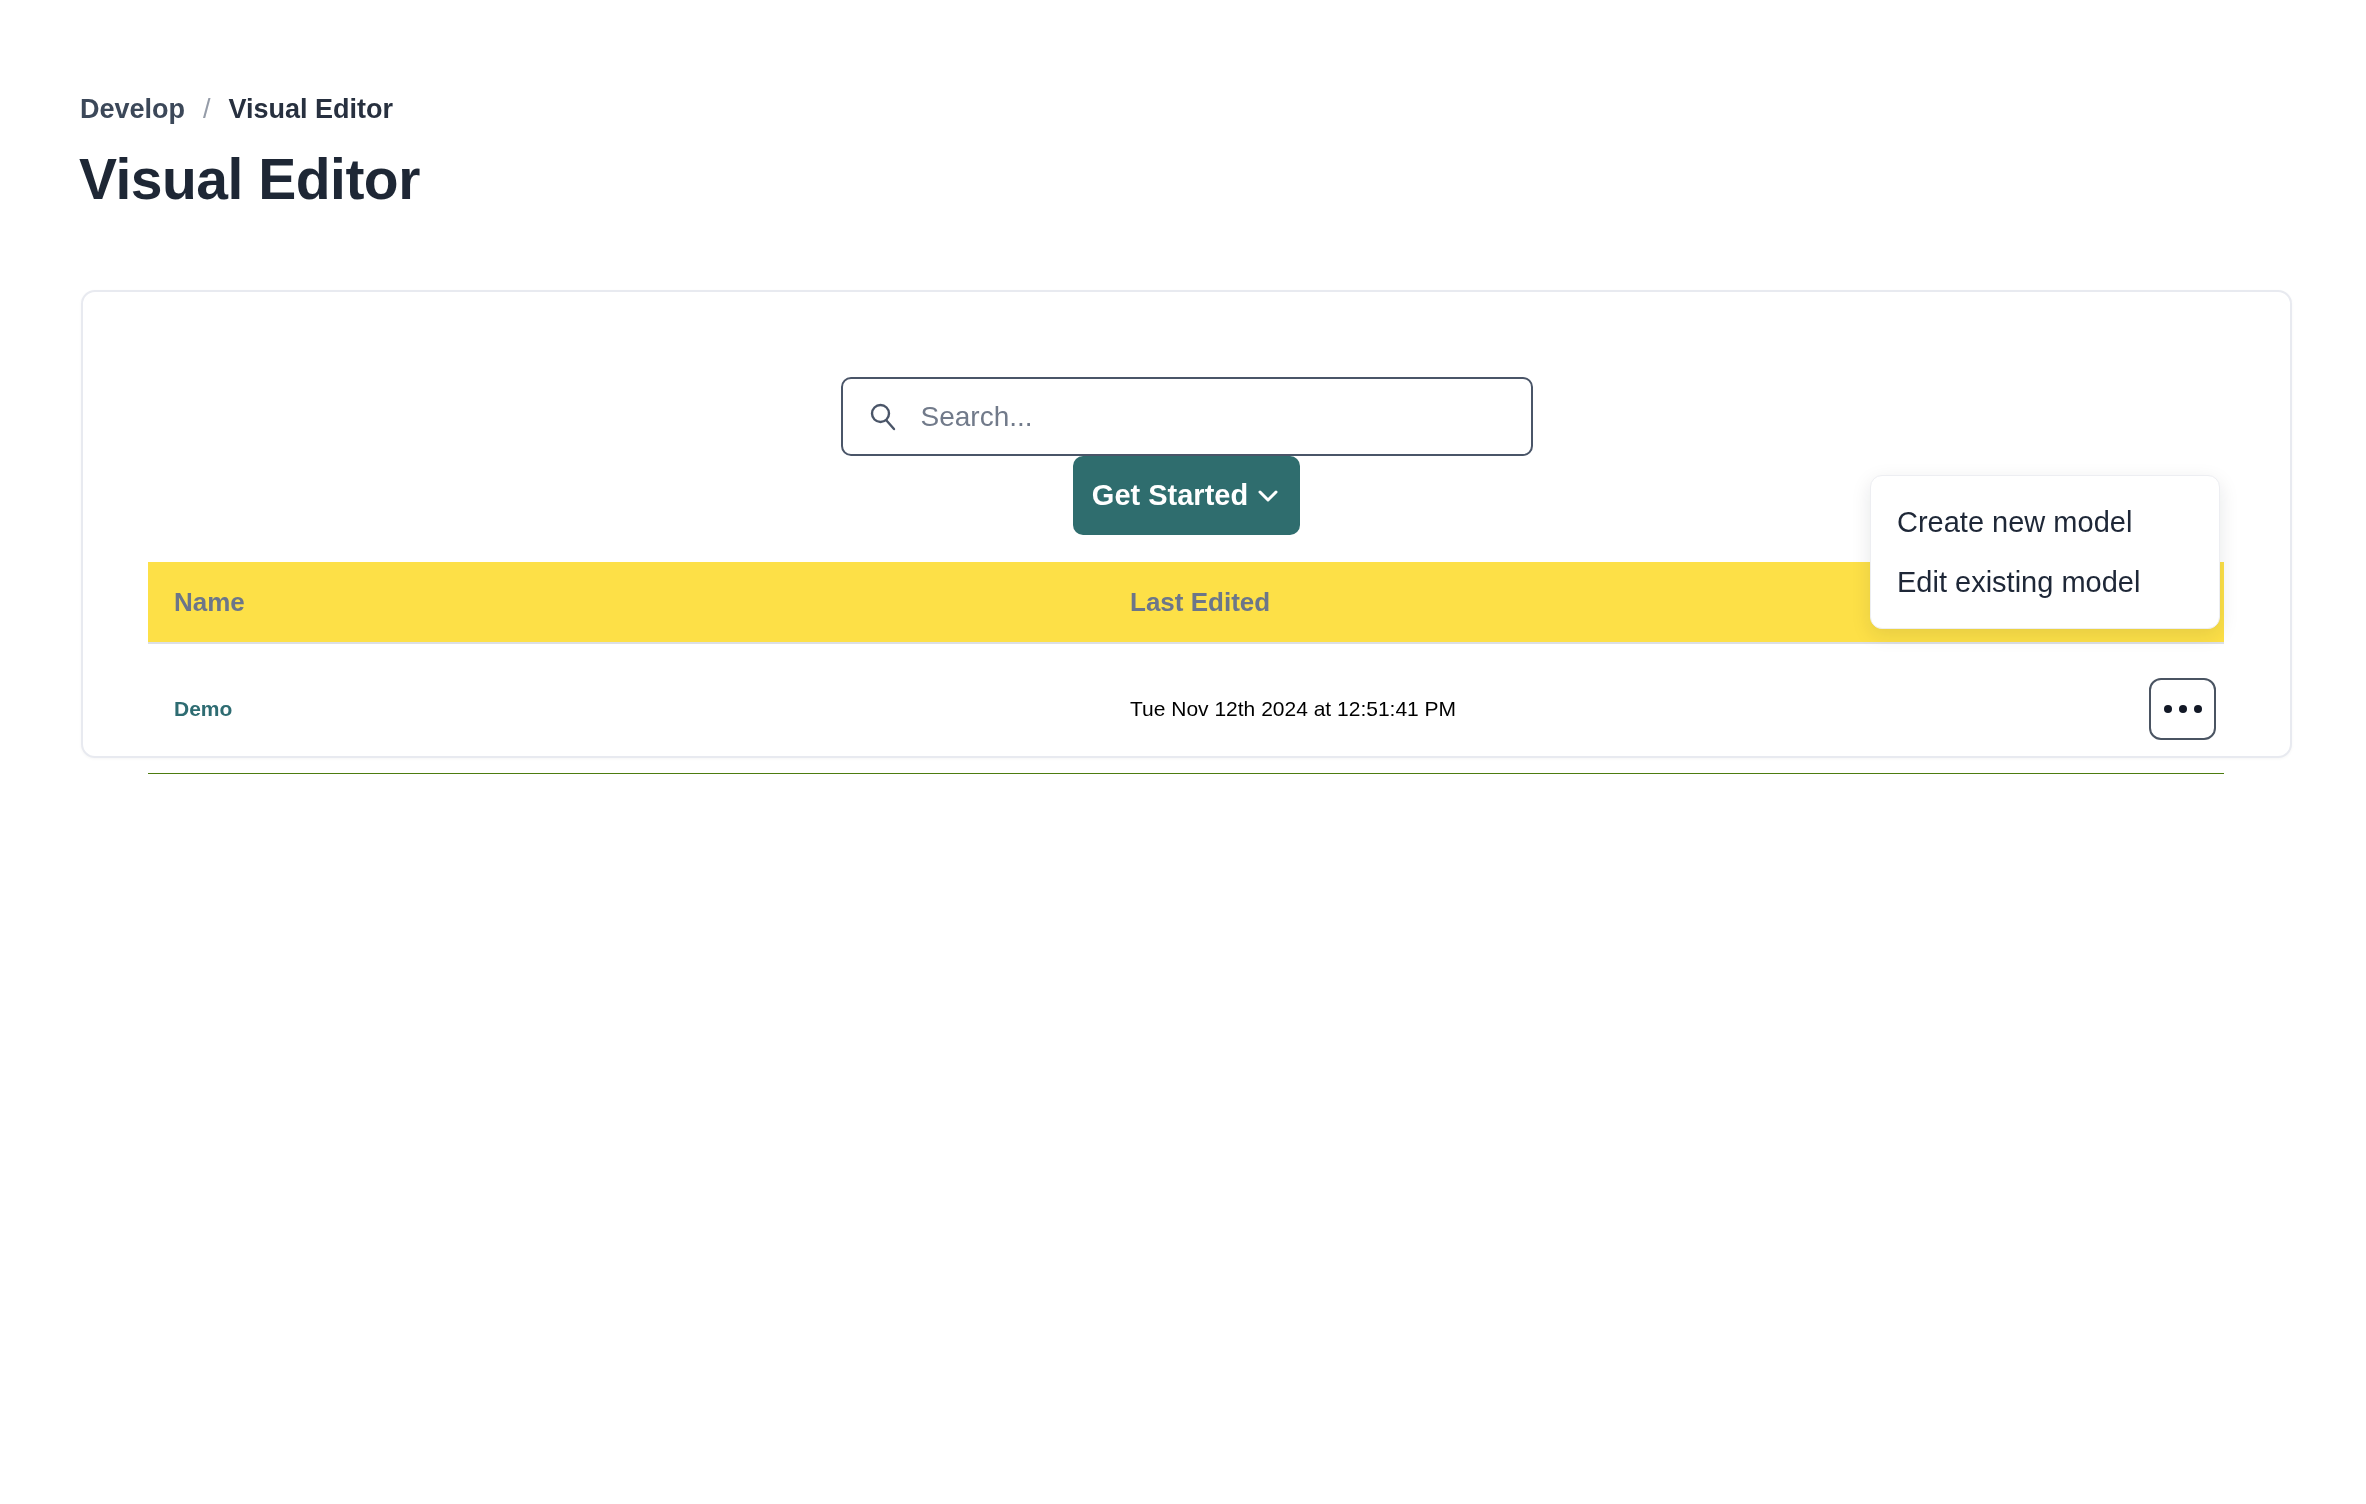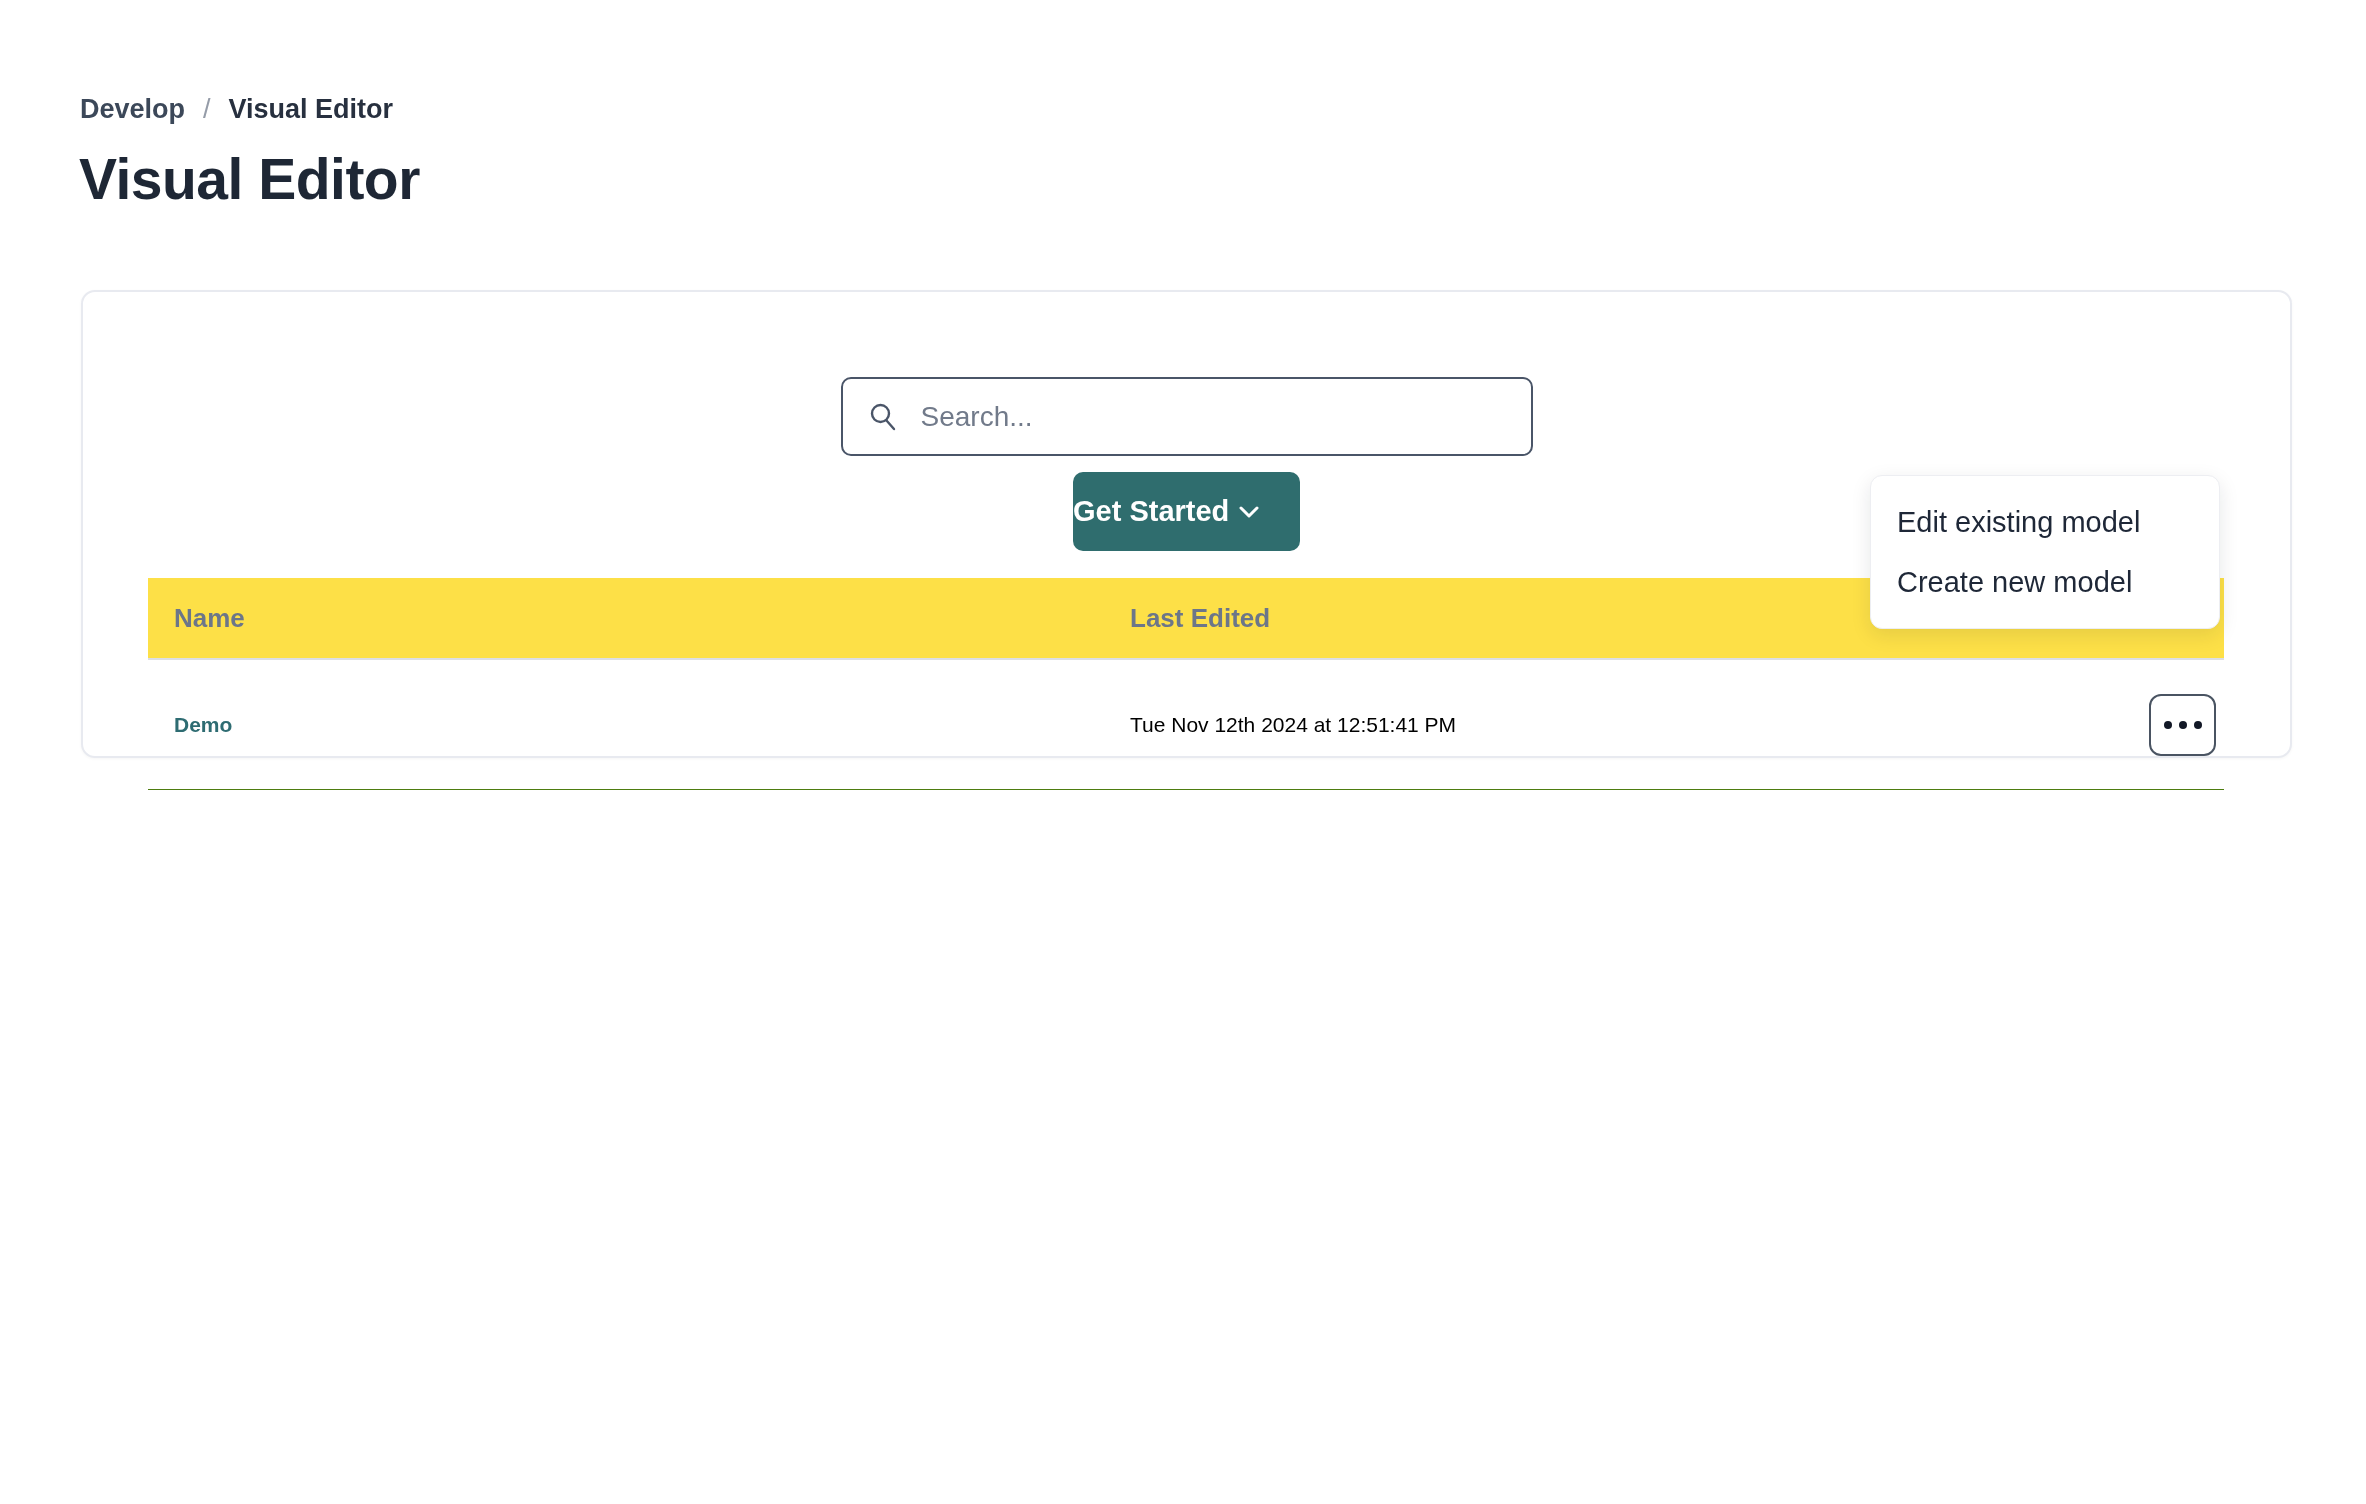--- a/index.html
+++ b/index.html
@@ -56,28 +56,27 @@
     font-family: "Liberation Sans", "DejaVu Sans", sans-serif;
     outline: none; background: #fff;
   }
   .search-box input::placeholder { color: #717A8A; }
   .search-icon {
     position: absolute; left: 26px; top: 50%; transform: translateY(-50%);
     width: 32px; height: 32px; pointer-events: none;
   }
 
   .btn-primary {
-    display: flex; align-items: center; gap: 7px;
+    display: flex; align-items: center; justify-content: center; gap: 7px;
     width: 227px; height: 79px;
     background: #2F6D6E; color: #ffffff;
     border: none; border-radius: 10px;
     font-size: 29px; font-weight: 600;
     font-family: "Liberation Sans", "DejaVu Sans", sans-serif;
     cursor: pointer;
-    margin-top: 16px;
   }
 
   
   .table { margin: 27px 66px 0 65px; }
   .thead {
     display: flex; align-items: center;
     height: 82px; background: #fde047;
     font-size: 26px; font-weight: 700; color: #6C7689;
     border-bottom: 2px solid #DCDFE5;
   }
@@ -174,18 +173,18 @@
               <span class="dot"></span>
                 <span class="dot"></span>
                 <span class="dot"></span>
             </span>
           </button>
         </div>
       </div>
     </div>
 
     <div class="dropdown">
+      <div class="menu-item">Create new model</div>
       <div class="menu-item">Edit existing model</div>
-      <div class="menu-item">Create new model</div>
     </div>
 
   </section>
 </div>
 
 </body></html>

